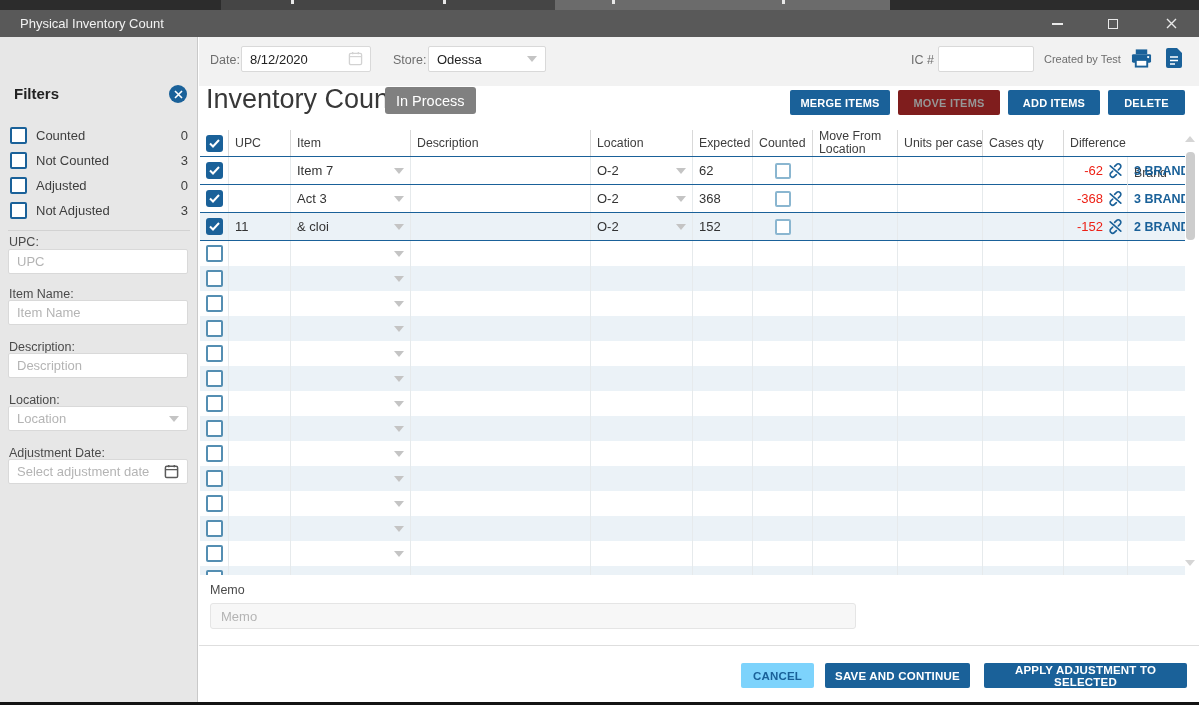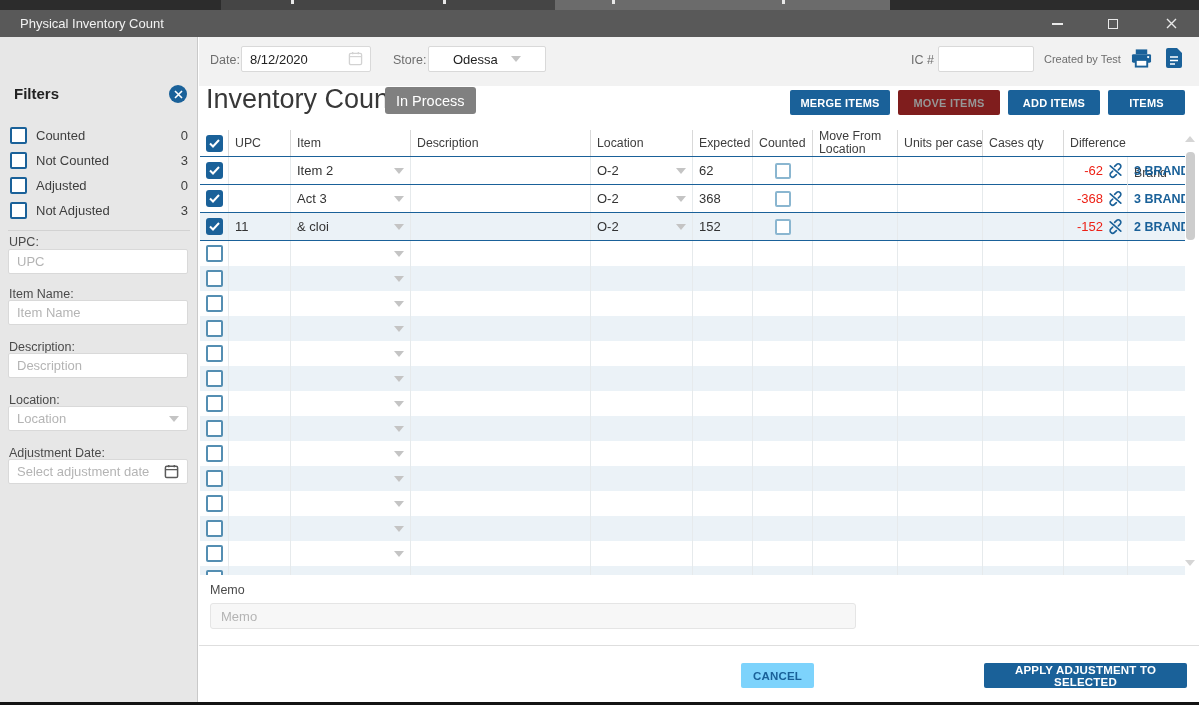--- a/index.html
+++ b/index.html
@@ -42,21 +42,21 @@
   input::placeholder{color:#b4b4b4}
   .side-select{position:absolute;left:8px;width:180px;height:25px;border:1px solid #d9d9d9;border-radius:2px;background:#fff;display:flex;align-items:center;padding:0 8px;cursor:pointer}
   .ph{font-size:13px;color:#b4b4b4}
   .caret{width:0;height:0;border-left:5px solid transparent;border-right:5px solid transparent;border-top:6px solid #c4c4c4;margin-left:auto}
   .icon-right{margin-left:auto;display:flex;align-items:center}
 
   
   .toolbar{position:absolute;left:199px;top:37px;width:1000px;height:49px;background:#f2f2f2}
   .tb-label{position:absolute;top:53px;font-size:12.5px;color:#6e6e6e}
   .tb-input{position:absolute;top:46px;height:26px;border:1px solid #d9d9d9;border-radius:2px;background:#fff;font-size:13px;color:#222;padding:0 8px;outline:none}
-  .tb-select{position:absolute;top:46px;height:26px;border:1px solid #d9d9d9;border-radius:2px;background:#fff;display:flex;align-items:center;padding:0 24px;cursor:pointer;font-size:13px;color:#222}
+  .tb-select{position:absolute;top:46px;height:26px;border:1px solid #d9d9d9;border-radius:2px;background:#fff;display:flex;align-items:center;padding:0 8px;cursor:pointer;font-size:13px;color:#222}
   .tb-created{position:absolute;top:53px;font-size:11px;color:#6e6e6e}
   .tb-icon{position:absolute;top:48px;cursor:pointer}
 
   
   .page-title{position:absolute;left:206px;top:84px;font-size:27px;color:#383838;font-weight:400}
   .status-badge{position:absolute;left:385px;top:87px;height:27px;background:var(--badge);color:#fff;font-size:14.5px;display:flex;align-items:center;padding:0 11px;border-radius:3px}
   .act-btn{position:absolute;top:90px;height:25px;border:none;border-radius:2px;background:var(--accent);color:#fff;font-size:11px;font-weight:700;letter-spacing:.2px;cursor:pointer}
   .act-btn.disabled{background:#7f1d1d;color:#969696;cursor:default}
 
   
@@ -211,21 +211,21 @@
       <path d="M2 0 H11 L16 5 V18 a2 2 0 0 1 -2 2 H2 a2 2 0 0 1 -2-2 V2 a2 2 0 0 1 2-2 Z" fill="var(--accent)"></path>
       <path d="M4 9 H12 M4 12.5 H12 M4 16 H9" stroke="#fff" stroke-width="1.6"></path>
     </svg>
   </span>
 
   <div class="page-title">Inventory Count</div>
   <div class="status-badge">In Process</div>
   <button class="act-btn" style="left:790px;width:100px">MERGE ITEMS</button>
   <button class="act-btn disabled" style="left:898px;width:102px">MOVE ITEMS</button>
   <button class="act-btn" style="left:1008px;width:92px">ADD ITEMS</button>
-  <button class="act-btn" style="left:1108px;width:77px">ITEMS</button>
+  <button class="act-btn" style="left:1108px;width:77px">DELETE</button>
 
   <div class="table">
     <div class="t-header">
         <div class="cell sel-cell" style="width: 28px;">
           <div class="cb checked">
             <svg width="11" height="9" viewBox="0 0 11 9">
               <path d="M1 4.5 L4 7.5 L10 1" fill="none" stroke="#fff" stroke-width="2"></path>
             </svg>
           </div>
         </div>
@@ -247,21 +247,21 @@
             <div class="cb checked">
               <svg width="11" height="9" viewBox="0 0 11 9">
                 <path d="M1 4.5 L4 7.5 L10 1" fill="none" stroke="#fff" stroke-width="2"></path>
               </svg>
             </div>
           </div>
           <div class="cell " style="width: 62px;">
             <span class="dtext"></span>
           </div>
           <div class="cell " style="width: 120px;">
-            <span class="dtext">Item 2</span>
+            <span class="dtext">Item 7</span>
             <div class="caret"></div>
           </div>
           <div class="cell " style="width: 180px;">
             <span class="dtext"></span>
           </div>
           <div class="cell " style="width: 102px;">
             <span class="dtext">O-2</span>
             <div class="caret"></div>
           </div>
           <div class="cell " style="width: 60px;">
@@ -657,16 +657,17 @@
     <span class="tri-up"></span>
     <span class="t-thumb"></span>
     <span class="tri-dn"></span>
   </div>
 
   <div class="memo-label">Memo</div>
   <input class="memo-input" placeholder="Memo" style="">
 
   <div class="footer-divider"></div>
   <button class="ft-btn light" style="left:741px;width:73px">CANCEL</button>
+  <button class="ft-btn blue" style="left:825px;width:145px">SAVE AND CONTINUE</button>
   <button class="ft-btn blue" style="left:984px;width:203px">APPLY ADJUSTMENT TO SELECTED</button>
 
   <div class="bottom-strip"></div>
 </div>
 
 </body></html>

